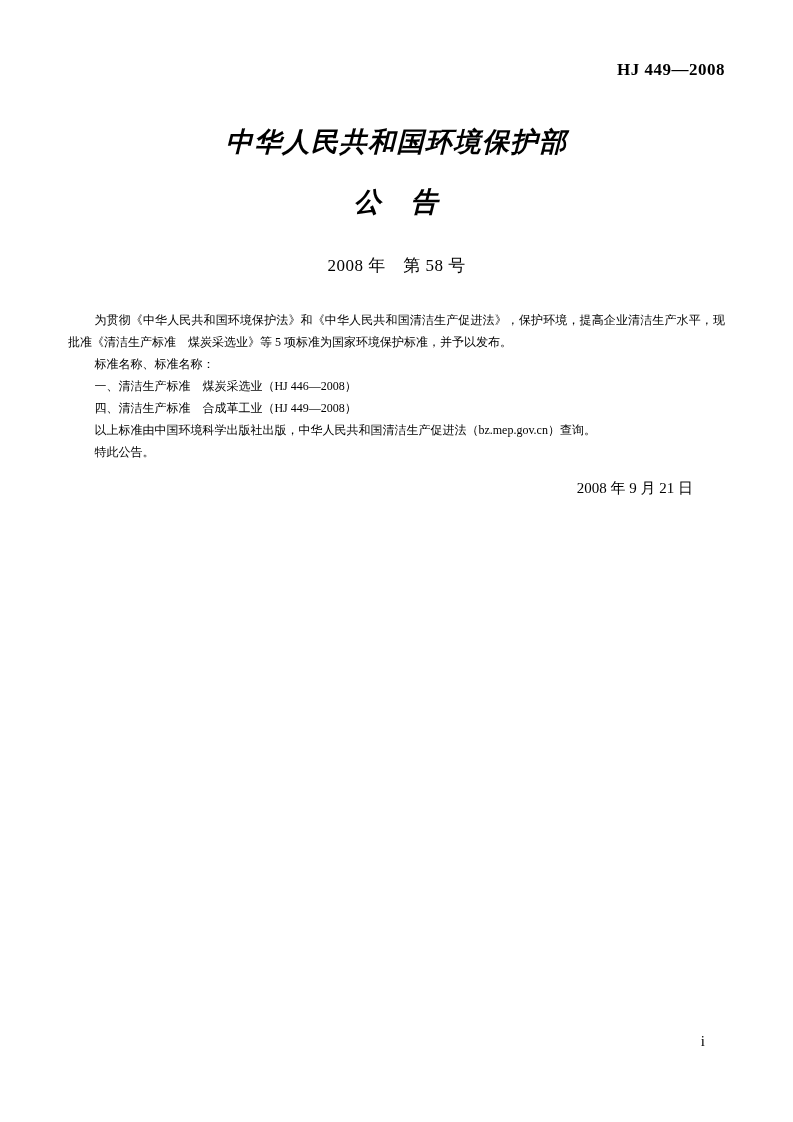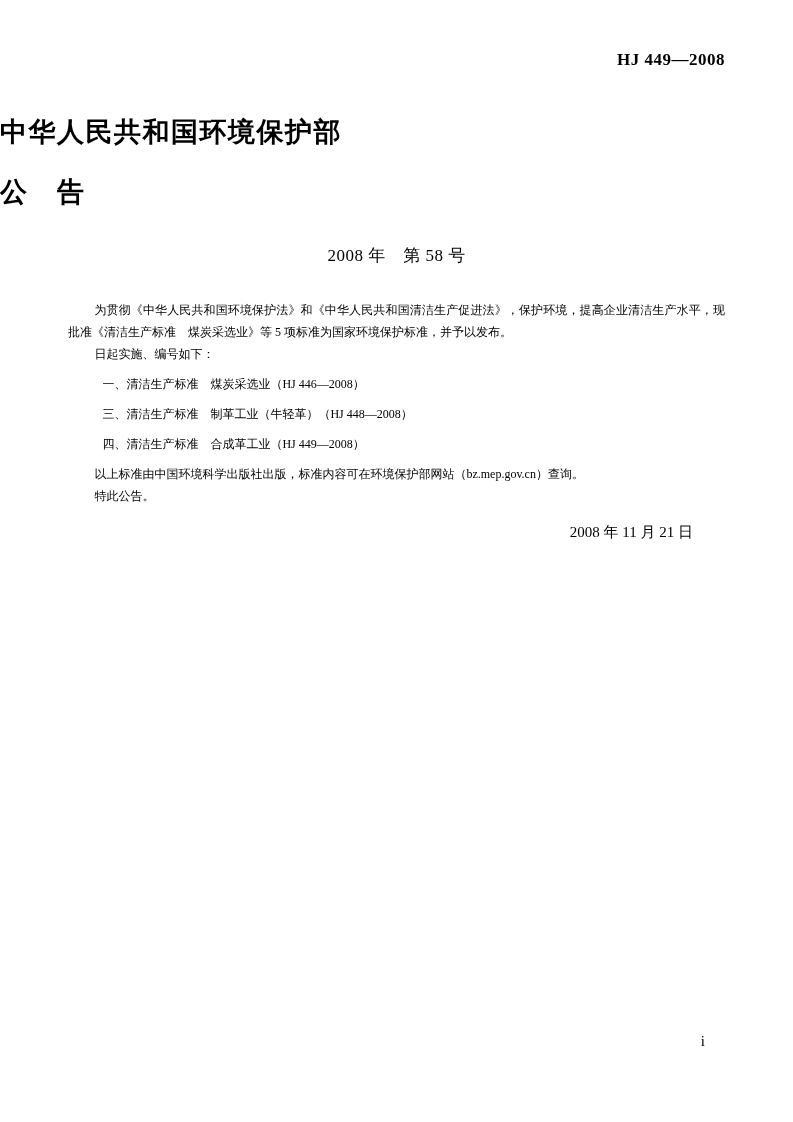--- a/index.html
+++ b/index.html
@@ -14,28 +14,30 @@
     font-family: "Liberation Serif", "DejaVu Serif", serif;
     overflow: hidden;
   }
   .doc-number {
     padding-top: 50px;
     padding-right: 68px;
     text-align: right;
     font-size: 17px;
     font-weight: bold;
     letter-spacing: 0.5px;
+    margin-top: 10px;
   }
   .title {
     margin-top: 44px;
-    text-align: left;
+    text-align: center;
     font-size: 27px;
     font-weight: bold;
     letter-spacing: 1.5px;
     line-height: 36px;
+    font-style: italic;
   }
   .subtitle {
     margin-top: 24px;
   }
   .issue-no {
     margin-top: 34px;
     text-align: center;
     font-size: 17px;
     letter-spacing: 0.5px;
   }
@@ -43,21 +45,21 @@
     margin: 32px 68px 0 68px;
     font-size: 12px;
     line-height: 22px;
     text-align: justify;
   }
   .para {
     margin: 0;
     text-indent: 2.2em;
   }
   .list-item {
-    margin: 8px;
+    margin: 0;
     text-indent: 2.2em;
   }
   .date-line {
     margin-top: 16px;
     margin-right: 100px;
     text-align: right;
     font-size: 15px;
   }
   .page-number {
     position: absolute;
@@ -74,25 +76,24 @@
   <div class="doc-number">HJ 449—2008</div>
 
   <div class="title">中华人民共和国环境保护部</div>
 
   <div class="title subtitle">公　告</div>
 
   <div class="issue-no">2008 年　第 58 号</div>
 
   <div class="body-text">
     <p class="para">为贯彻《中华人民共和国环境保护法》和《中华人民共和国清洁生产促进法》，保护环境，提高企业清洁生产水平，现批准《清洁生产标准　煤炭采选业》等 5 项标准为国家环境保护标准，并予以发布。</p>
-    <p class="para">日起实施、编号如下：</p>
+    <p class="para">标准名称、标准名称：</p>
     <p class="list-item">一、清洁生产标准　煤炭采选业（HJ 446—2008）</p>
-    <p class="list-item">三、清洁生产标准　制革工业（牛轻革）（HJ 448—2008）</p>
     <p class="list-item">四、清洁生产标准　合成革工业（HJ 449—2008）</p>
-    <p class="para">以上标准由中国环境科学出版社出版，标准内容可在环境保护部网站（bz.mep.gov.cn）查询。</p>
+    <p class="para">以上标准由中国环境科学出版社出版，中华人民共和国清洁生产促进法（bz.mep.gov.cn）查询。</p>
     <p class="para">特此公告。</p>
   </div>
 
-  <div class="date-line">2008 年 11 月 21 日</div>
+  <div class="date-line">2008 年 9 月 21 日</div>
 
   <div class="page-number">i</div>
 
 </div>
 
 </body></html>

